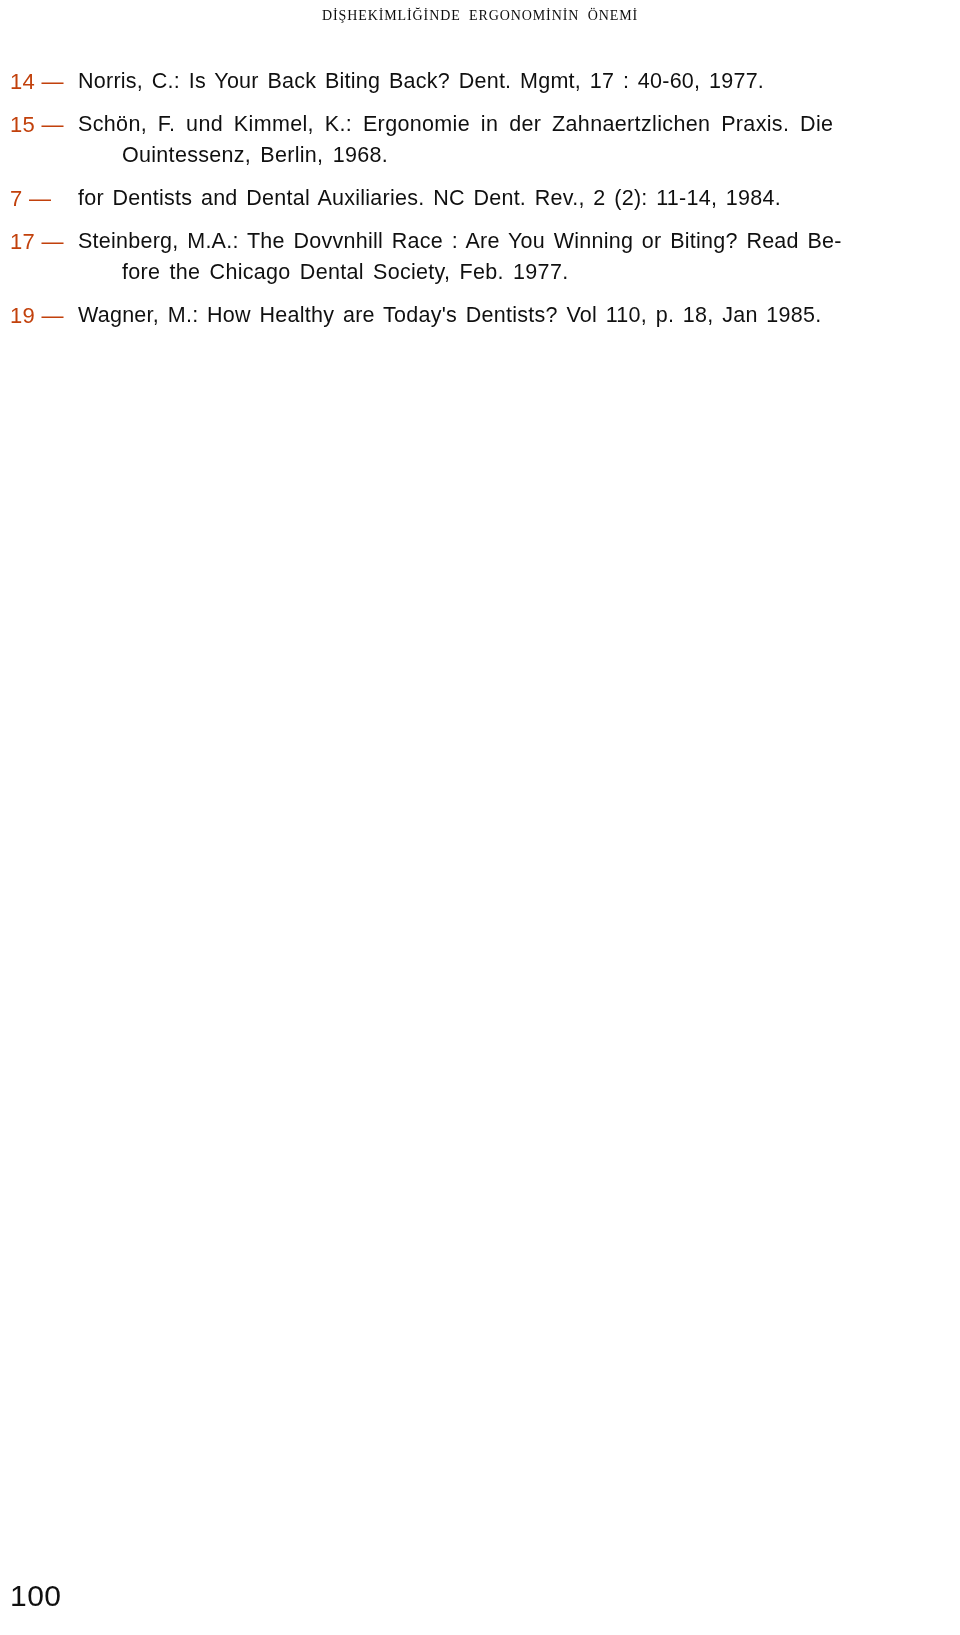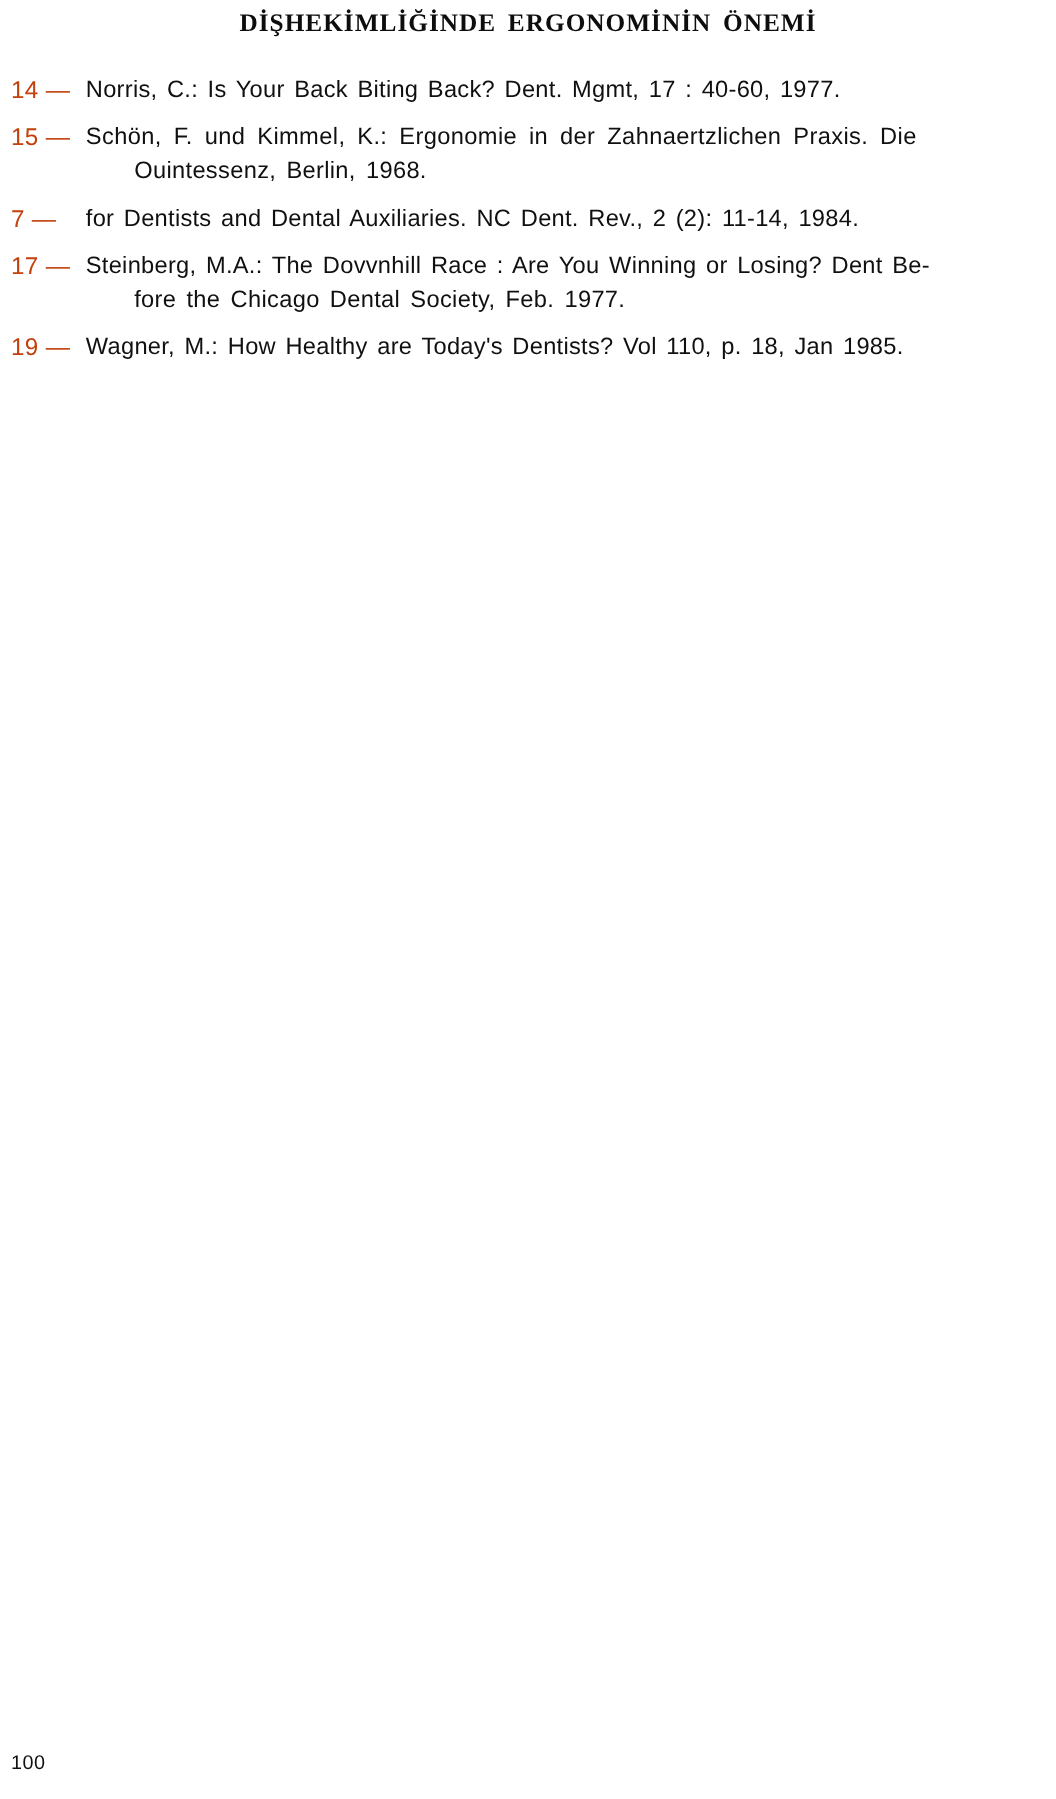--- a/index.html
+++ b/index.html
@@ -24,22 +24,22 @@
   }
 
   
   .running-head {
     position: absolute;
     top: 8px;
     left: 0;
     width: 960px;
     text-align: center;
     font-family: "Liberation Serif", "DejaVu Serif", serif;
-    font-weight: bold;
-    font-size: 23px;
+    font-weight: normal;
+    font-size: 14px;
     letter-spacing: 0.9px;
     word-spacing: 4px;
     color: #0d0d0d;
     white-space: nowrap;
   }
 
   
   .reference-list {
     position: absolute;
     top: 66px;
@@ -91,21 +91,21 @@
     word-spacing: 3px;
     letter-spacing: 0.3px;
     margin-left: 44px;
   }
 
   
   .page-folio {
     position: absolute;
     left: 10px;
     bottom: 22px;
-    font-size: 18px;
+    font-size: 30px;
     letter-spacing: 0.5px;
     color: #101010;
   }
 </style>
 </head>
 <body>
 
 <div class="page">
 
   <div class="running-head">DİŞHEKİMLİĞİNDE ERGONOMİNİN ÖNEMİ</div>
@@ -130,21 +130,21 @@
     <div class="reference-entry">
       <div class="ref-number">7 —</div>
       <div class="ref-body">
         <span class="ref-line justify-narrow">for Dentists and Dental Auxiliaries. NC Dent. Rev., 2 (2): 11-14, 1984.</span>
       </div>
     </div>
 
     <div class="reference-entry">
       <div class="ref-number">17 —</div>
       <div class="ref-body">
-        <span class="ref-line justify-narrow">Steinberg, M.A.: The Dovvnhill Race : Are You Winning or Losing? Dent Be-</span>
+        <span class="ref-line justify-narrow">Steinberg, M.A.: The Dovvnhill Race : Are You Winning or Biting? Read Be-</span>
         <span class="ref-line tail">fore the Chicago Dental Society, Feb. 1977.</span>
       </div>
     </div>
 
     <div class="reference-entry">
       <div class="ref-number">19 —</div>
       <div class="ref-body">
         <span class="ref-line justify-narrow">Wagner, M.: How Healthy are Today's Dentists? Vol 110, p. 18, Jan 1985.</span>
       </div>
     </div>

